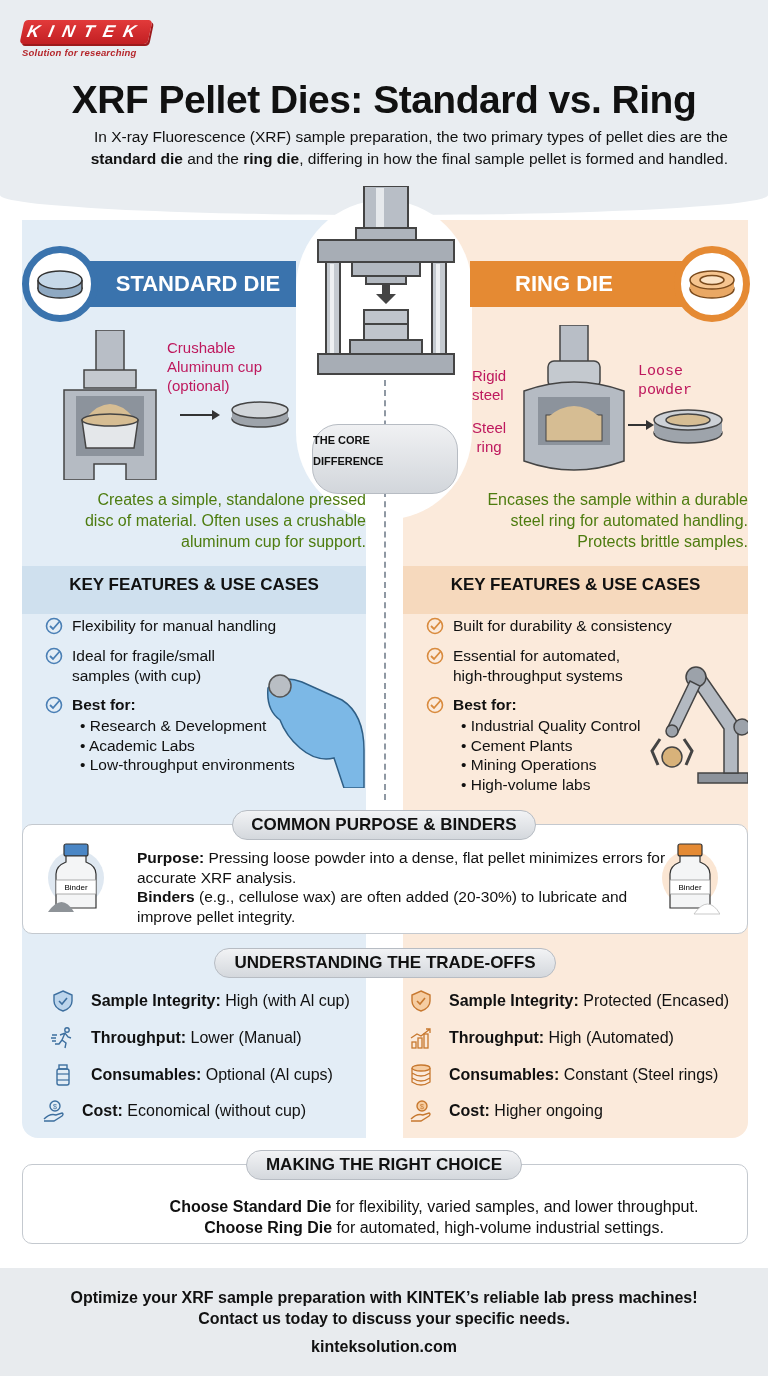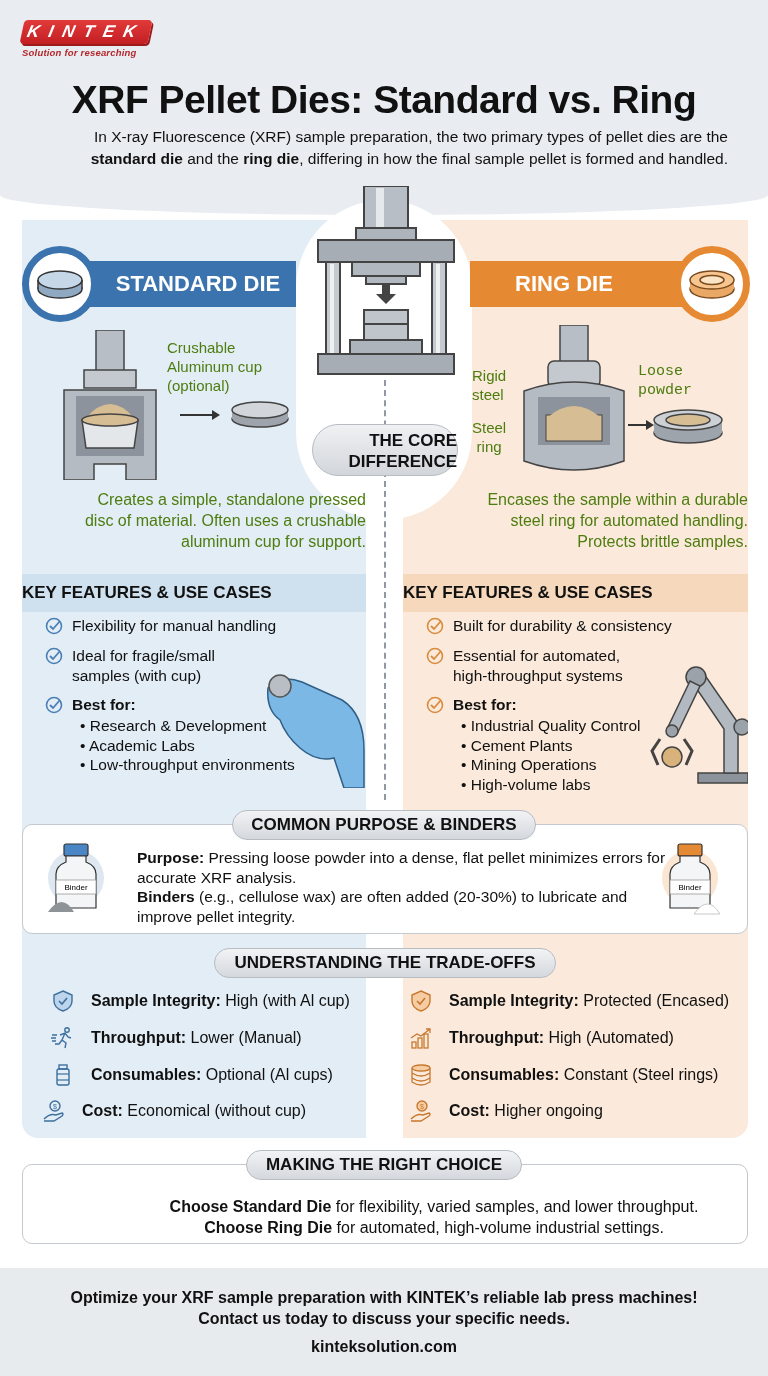--- a/index.html
+++ b/index.html
@@ -22,26 +22,26 @@
   .center-glow { position: absolute; left: 296px; top: 200px; width: 176px; height: 320px; background: #ffffff; border-radius: 88px; }
   .divider { position: absolute; left: 384px; top: 380px; height: 420px; border-left: 2px dashed #8f98a3; }
 
   .banner { position: absolute; top: 261px; height: 46px; color: #fff; font-weight: bold; font-size: 22px; line-height: 46px; text-align: center; }
   .banner.blue { left: 60px; width: 236px; background: #3a73ad; padding-left: 40px; }
   .banner.orange { left: 470px; width: 228px; background: #e58a33; padding-right: 40px; }
   .badge-circle { position: absolute; top: 246px; width: 76px; height: 76px; border-radius: 50%; background: #fff; }
   .badge-circle.blue { left: 22px; border: 7px solid #3a73ad; }
   .badge-circle.orange { left: 674px; border: 7px solid #e58a33; }
 
-  .annot { position: absolute; font-size: 15px; line-height: 19px; color: #4d7c0f; }
+  .annot { position: absolute; font-size: 15px; line-height: 19px; color: #be185d; }
   .desc { position: absolute; text-align: right; font-size: 16px; line-height: 21px; color: #4d7c0f; }
 
-  .core-pill { position: absolute; left: 312px; top: 424px; width: 146px; height: 52px; border-radius: 26px; background: linear-gradient(#f0f1f3, #d2d6db); border: 1.5px solid #b7bcc3; text-align: right; font-weight: bold; font-size: 17px; line-height: 21px; padding-top: 5px; }
-
-  .kf-head { position: absolute; top: 566px; height: 38px; line-height: 38px; font-weight: bold; font-size: 17px; margin-top: 8px; }
+  .core-pill { position: absolute; left: 312px; top: 424px; width: 146px; height: 70px; border-radius: 26px; background: linear-gradient(#f0f1f3, #d2d6db); border: 1.5px solid #b7bcc3; text-align: left; font-weight: bold; font-size: 11px; line-height: 21px; padding-top: 5px; }
+
+  .kf-head { position: absolute; top: 566px; height: 48px; line-height: 38px; text-align: center; font-weight: bold; font-size: 17px; }
   .kf-head.left { left: 22px; width: 344px; background: #cfe0ee; }
   .kf-head.right { left: 403px; width: 345px; background: #f6d9bd; }
 
   .feat { position: absolute; font-size: 15.5px; line-height: 20px; }
   .check { position: absolute; left: -27px; top: 1px; width: 18px; height: 18px; }
   .bullets { margin-top: 1px; padding-left: 8px; }
   .bullets div { line-height: 19.5px; }
 
   .section-box { position: absolute; left: 22px; width: 726px; background: #fff; border: 1.5px solid #c4c9cf; border-radius: 10px; }
   .section-pill { position: absolute; height: 30px; line-height: 28px; border-radius: 15px; background: linear-gradient(#f2f3f5, #d4d8dd); border: 1.5px solid #b7bcc3; text-align: center; font-weight: bold; font-size: 17px; }

